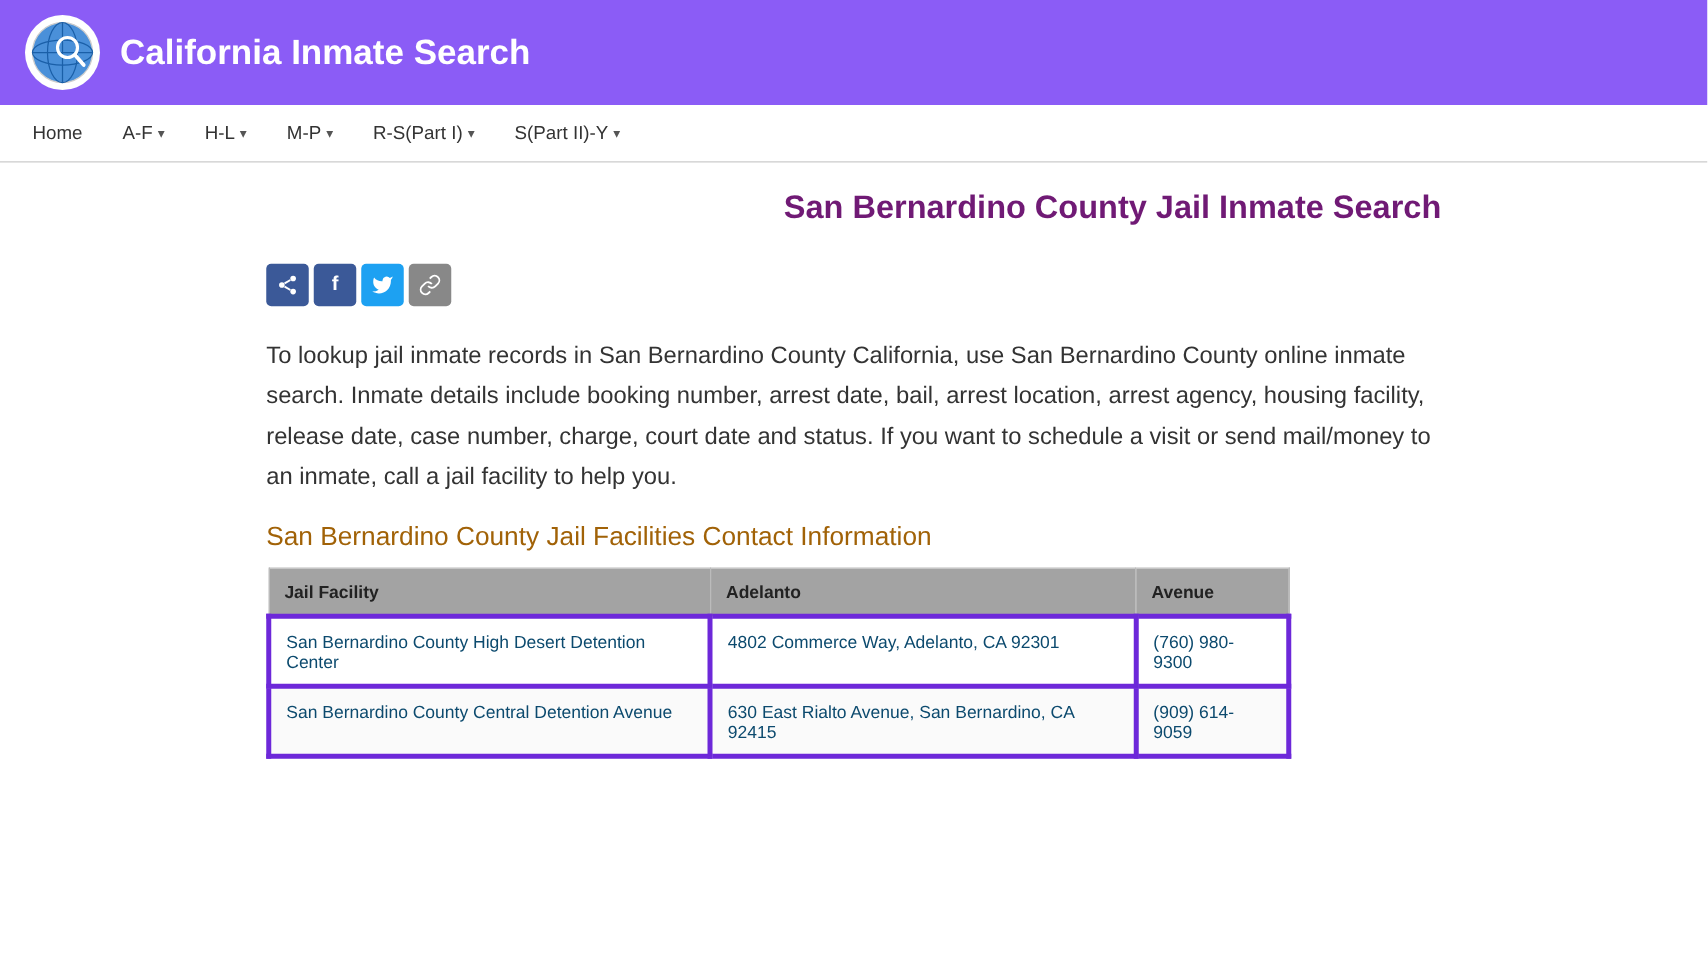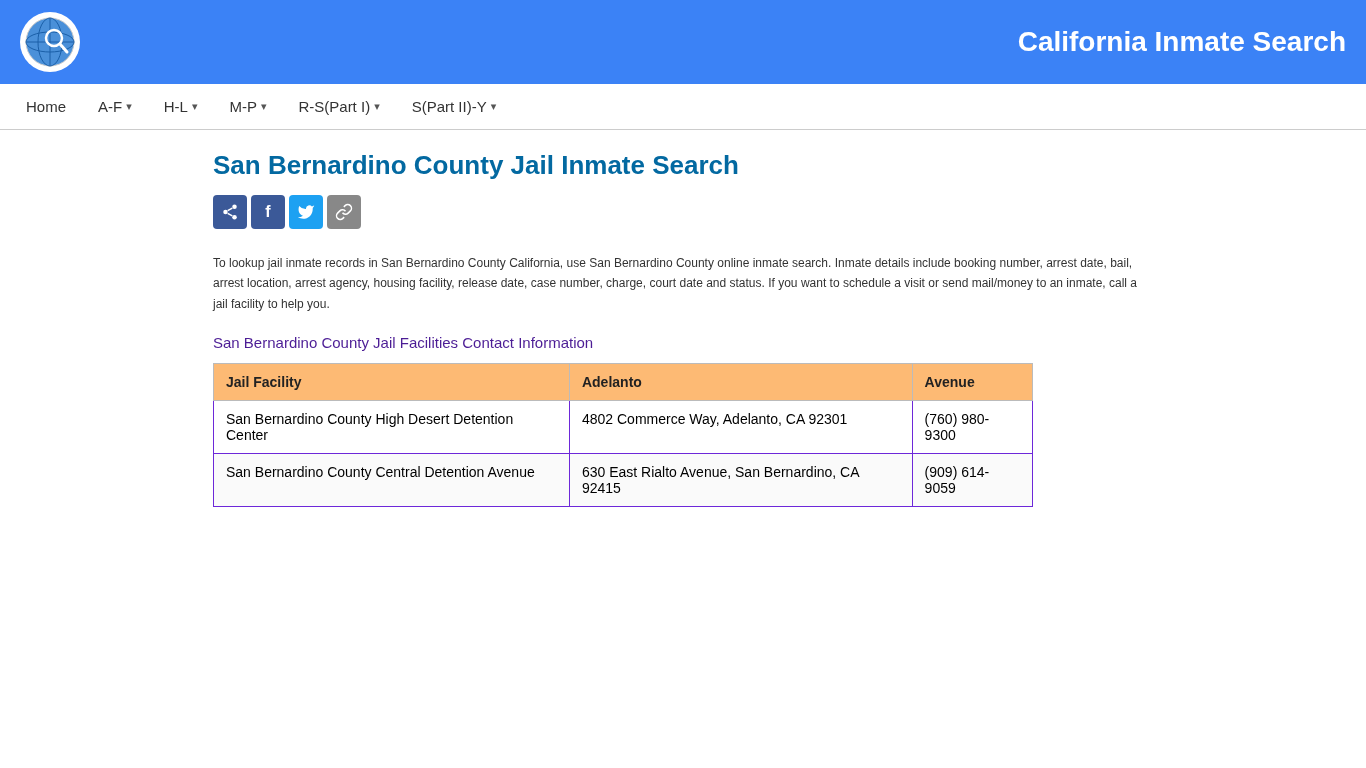--- a/index.html
+++ b/index.html
@@ -9,27 +9,26 @@
     }
     body {
       font-family: Georgia, 'Times New Roman', serif;
       font-size: 16px;
       color: #333;
       background: #fff;
     }
 
     
     #header {
-      background-color: #3b82f6;
+      background-color: #8b5cf6;
       padding: 12px 20px;
       display: flex;
       align-items: center;
       gap: 16px;
       min-height: 83px;
-      justify-content: space-between;
     }
     #logo-container {
       width: 60px;
       height: 60px;
       border-radius: 50%;
       background: #fff;
       display: flex;
       align-items: center;
       justify-content: center;
       overflow: hidden;
@@ -85,23 +84,24 @@
       text-decoration: underline;
     }
     #breadcrumb span {
       color: #333;
     }
 
     
     #page-title {
       font-size: 26px;
       font-weight: bold;
-      color: #0369a1;
-      margin-bottom: 14px;
-      font-family: Arial, sans-serif;
+      color: #701a75;
+      margin-bottom: 30px;
+      font-family: Arial, sans-serif;
+      text-align: right;
     }
 
     
     #social-buttons {
       display: flex;
       gap: 4px;
       margin-bottom: 24px;
     }
     .social-btn {
       display: inline-flex;
@@ -126,55 +126,55 @@
     .social-btn.twitter {
       background: #1da1f2;
     }
     .social-btn.copy {
       background: #888;
     }
 
     
     #description {
       font-family: Arial, sans-serif;
-      font-size: 12px;
+      font-size: 19px;
       line-height: 1.7;
       color: #333;
       margin-bottom: 20px;
     }
 
     
     #facilities-title {
       font-family: Arial, sans-serif;
-      font-size: 15px;
-      color: #4c1d95;
+      font-size: 21px;
+      color: #a16207;
       margin-bottom: 12px;
     }
 
     
     #facilities-table {
       width: 100%;
       border-collapse: collapse;
       font-family: Arial, sans-serif;
       font-size: 14px;
       max-width: 820px;
     }
     #facilities-table th {
-      background-color: #fdba74;
+      background-color: #a3a3a3;
       border: 1px solid #bbb;
       padding: 10px 12px;
       text-align: left;
       font-weight: bold;
       color: #222;
     }
     #facilities-table td {
-      border: 1px solid #6d28d9;
+      border: 4px solid #6d28d9;
       padding: 10px 12px;
       vertical-align: top;
-      color: #000000;
+      color: #0c4a6e;
     }
     #facilities-table tr:nth-child(even) td {
       background: #fafafa;
     }
 
     
     .globe-svg {
       width: 52px;
       height: 52px;
     }

